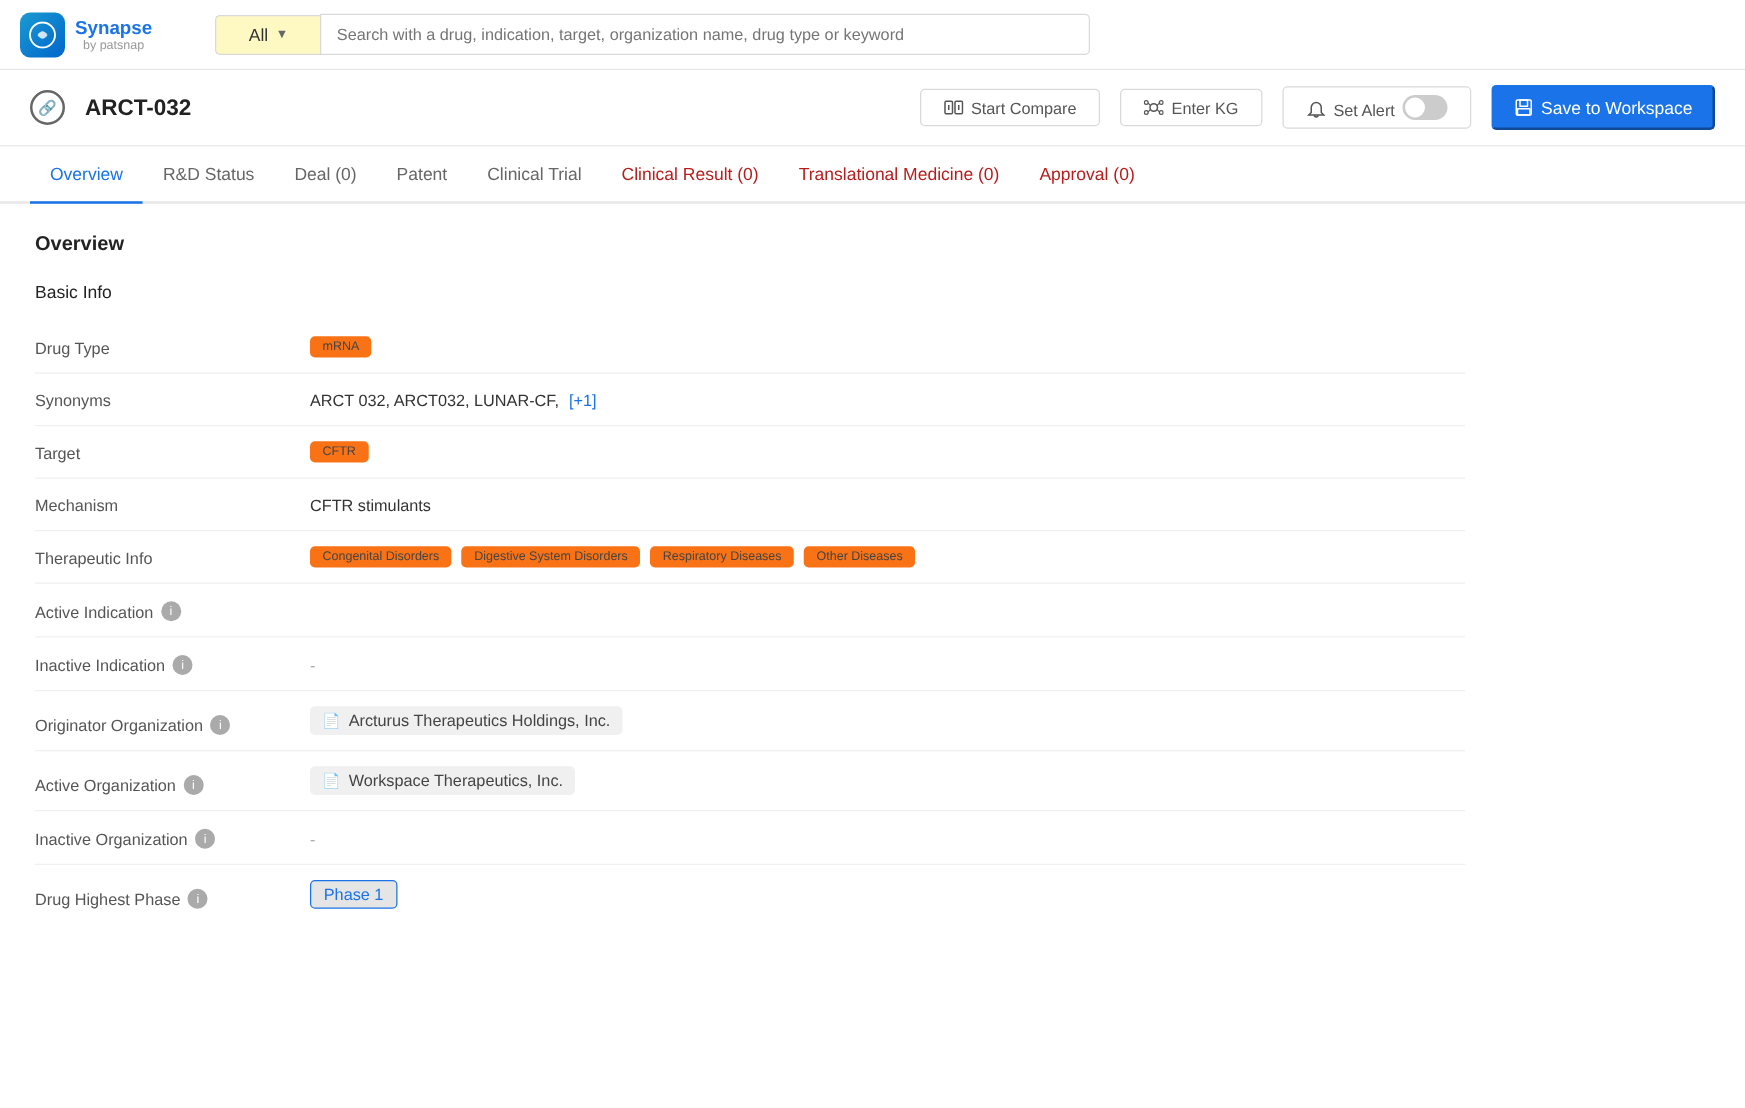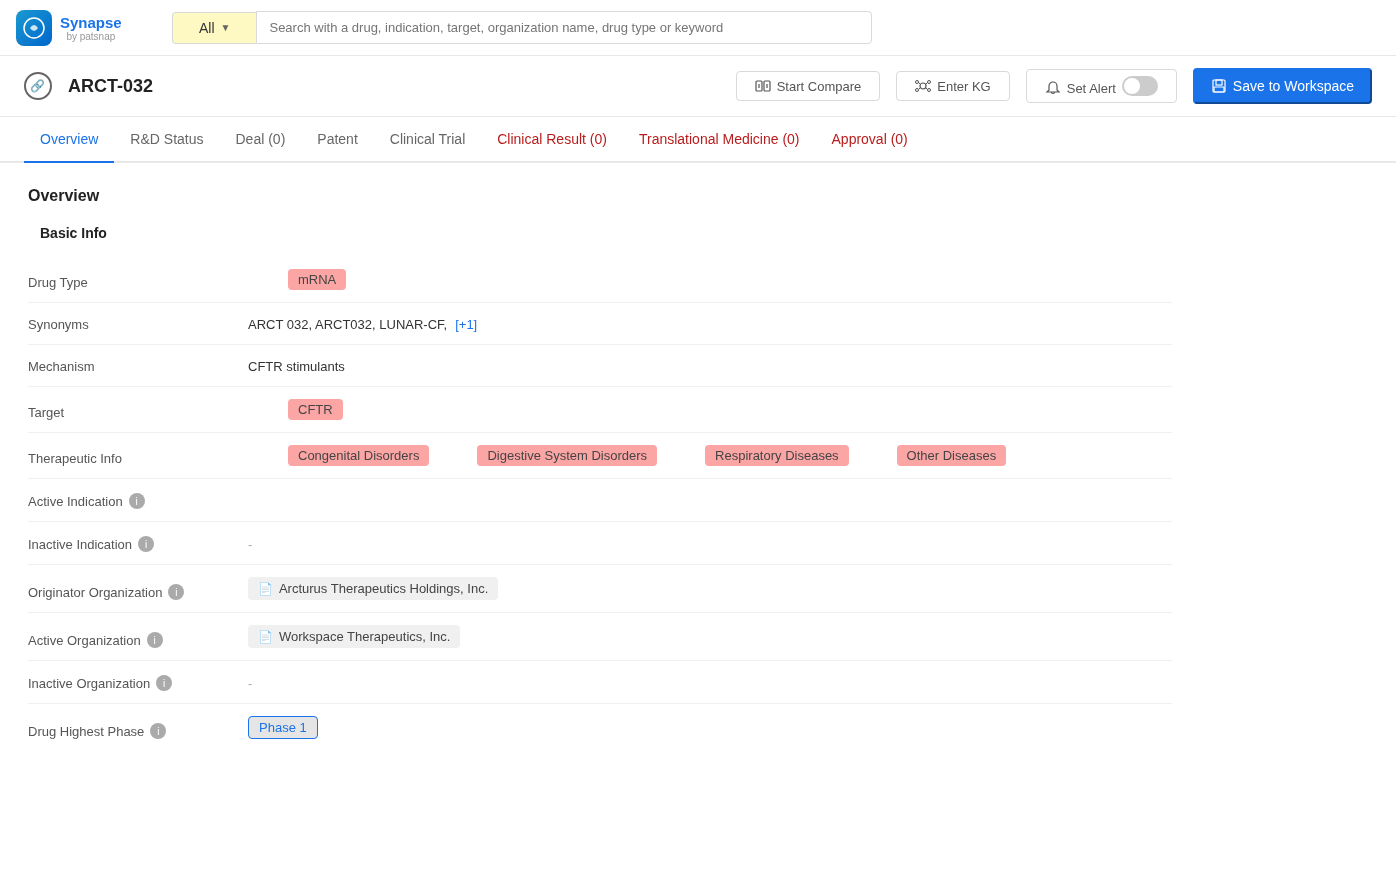--- a/index.html
+++ b/index.html
@@ -28,28 +28,28 @@
 
     
     .tabs { display: flex; align-items: center; padding: 0 24px; border-bottom: 2px solid #e8e8e8; gap: 0; }
     .tab { padding: 14px 16px; font-size: 14px; color: #666; cursor: pointer; border-bottom: 2px solid transparent; margin-bottom: -2px; white-space: nowrap; }
     .tab.active { color: #1a73e8; border-bottom-color: #1a73e8; font-weight: 500; }
     .tab.disabled { color: #b91c1c; cursor: default; }
 
     
     .content { padding: 24px 28px; max-width: 1200px; }
     .section-title { font-size: 16px; font-weight: 700; color: #222; margin-bottom: 20px; }
-    .section-subtitle { font-size: 14px; font-weight: 700; color: #222; margin-bottom: 16px; margin-left: 12px; }
+    .section-subtitle { font-size: 14px; font-weight: 400; color: #222; margin-bottom: 16px; }
 
     .info-row { display: flex; align-items: flex-end; padding: 12px 0; border-bottom: 1px solid #f0f0f0; gap: 0; }
     .info-row:last-child { border-bottom: none; }
     .info-label { width: 220px; min-width: 220px; font-size: 13px; color: #555; display: flex; align-items: center; gap: 6px; padding-top: 2px; }
     .info-value { flex: 1; font-size: 13px; color: #333; display: flex; align-items: center; flex-wrap: wrap; gap: 8px; }
     .info-icon { width: 16px; height: 16px; border-radius: 50%; background: #aaa; display: flex; align-items: center; justify-content: center; color: white; font-size: 10px; cursor: pointer; flex-shrink: 0; }
-    .tag { padding: 3px 10px; background: #fca5a5; border-radius: 4px; font-size: 13px; color: #444; margin-left: 40px; }
+    .tag { padding: 3px 10px; background: #f97316; border-radius: 4px; font-size: 10px; color: #444; }
     .tag-outline { padding: 3px 10px; background: #e5e5e5; border: 1px solid #1a73e8; border-radius: 4px; font-size: 13px; color: #1a73e8; }
     .link-text { color: #1a73e8; cursor: pointer; font-size: 13px; }
     .org-tag { display: flex; align-items: center; gap: 6px; padding: 4px 10px; background: #f0f0f0; border-radius: 4px; font-size: 13px; color: #444; }
     .org-icon { font-size: 12px; color: #666; }
     .dash-text { color: #aaa; }
 
     
     .chevron { font-size: 10px; color: #666; }
   </style>
 </head>
@@ -147,29 +147,29 @@
         </div>
       </div>
       <div class="info-row">
         <div class="info-label">Synonyms</div>
         <div class="info-value">
           <span>ARCT 032,  ARCT032,  LUNAR-CF,  </span>
           <span class="link-text">[+1]</span>
         </div>
       </div>
       <div class="info-row">
+        <div class="info-label">Target</div>
+        <div class="info-value">
+          <span class="tag">CFTR</span>
+        </div>
+      </div>
+      <div class="info-row">
         <div class="info-label">Mechanism</div>
         <div class="info-value">
           <span>CFTR stimulants</span>
-        </div>
-      </div>
-      <div class="info-row">
-        <div class="info-label">Target</div>
-        <div class="info-value">
-          <span class="tag">CFTR</span>
         </div>
       </div>
       <div class="info-row">
         <div class="info-label">Therapeutic Info</div>
         <div class="info-value">
           <span class="tag">Congenital Disorders</span>
           <span class="tag">Digestive System Disorders</span>
           <span class="tag">Respiratory Diseases</span>
           <span class="tag">Other Diseases</span>
         </div>

